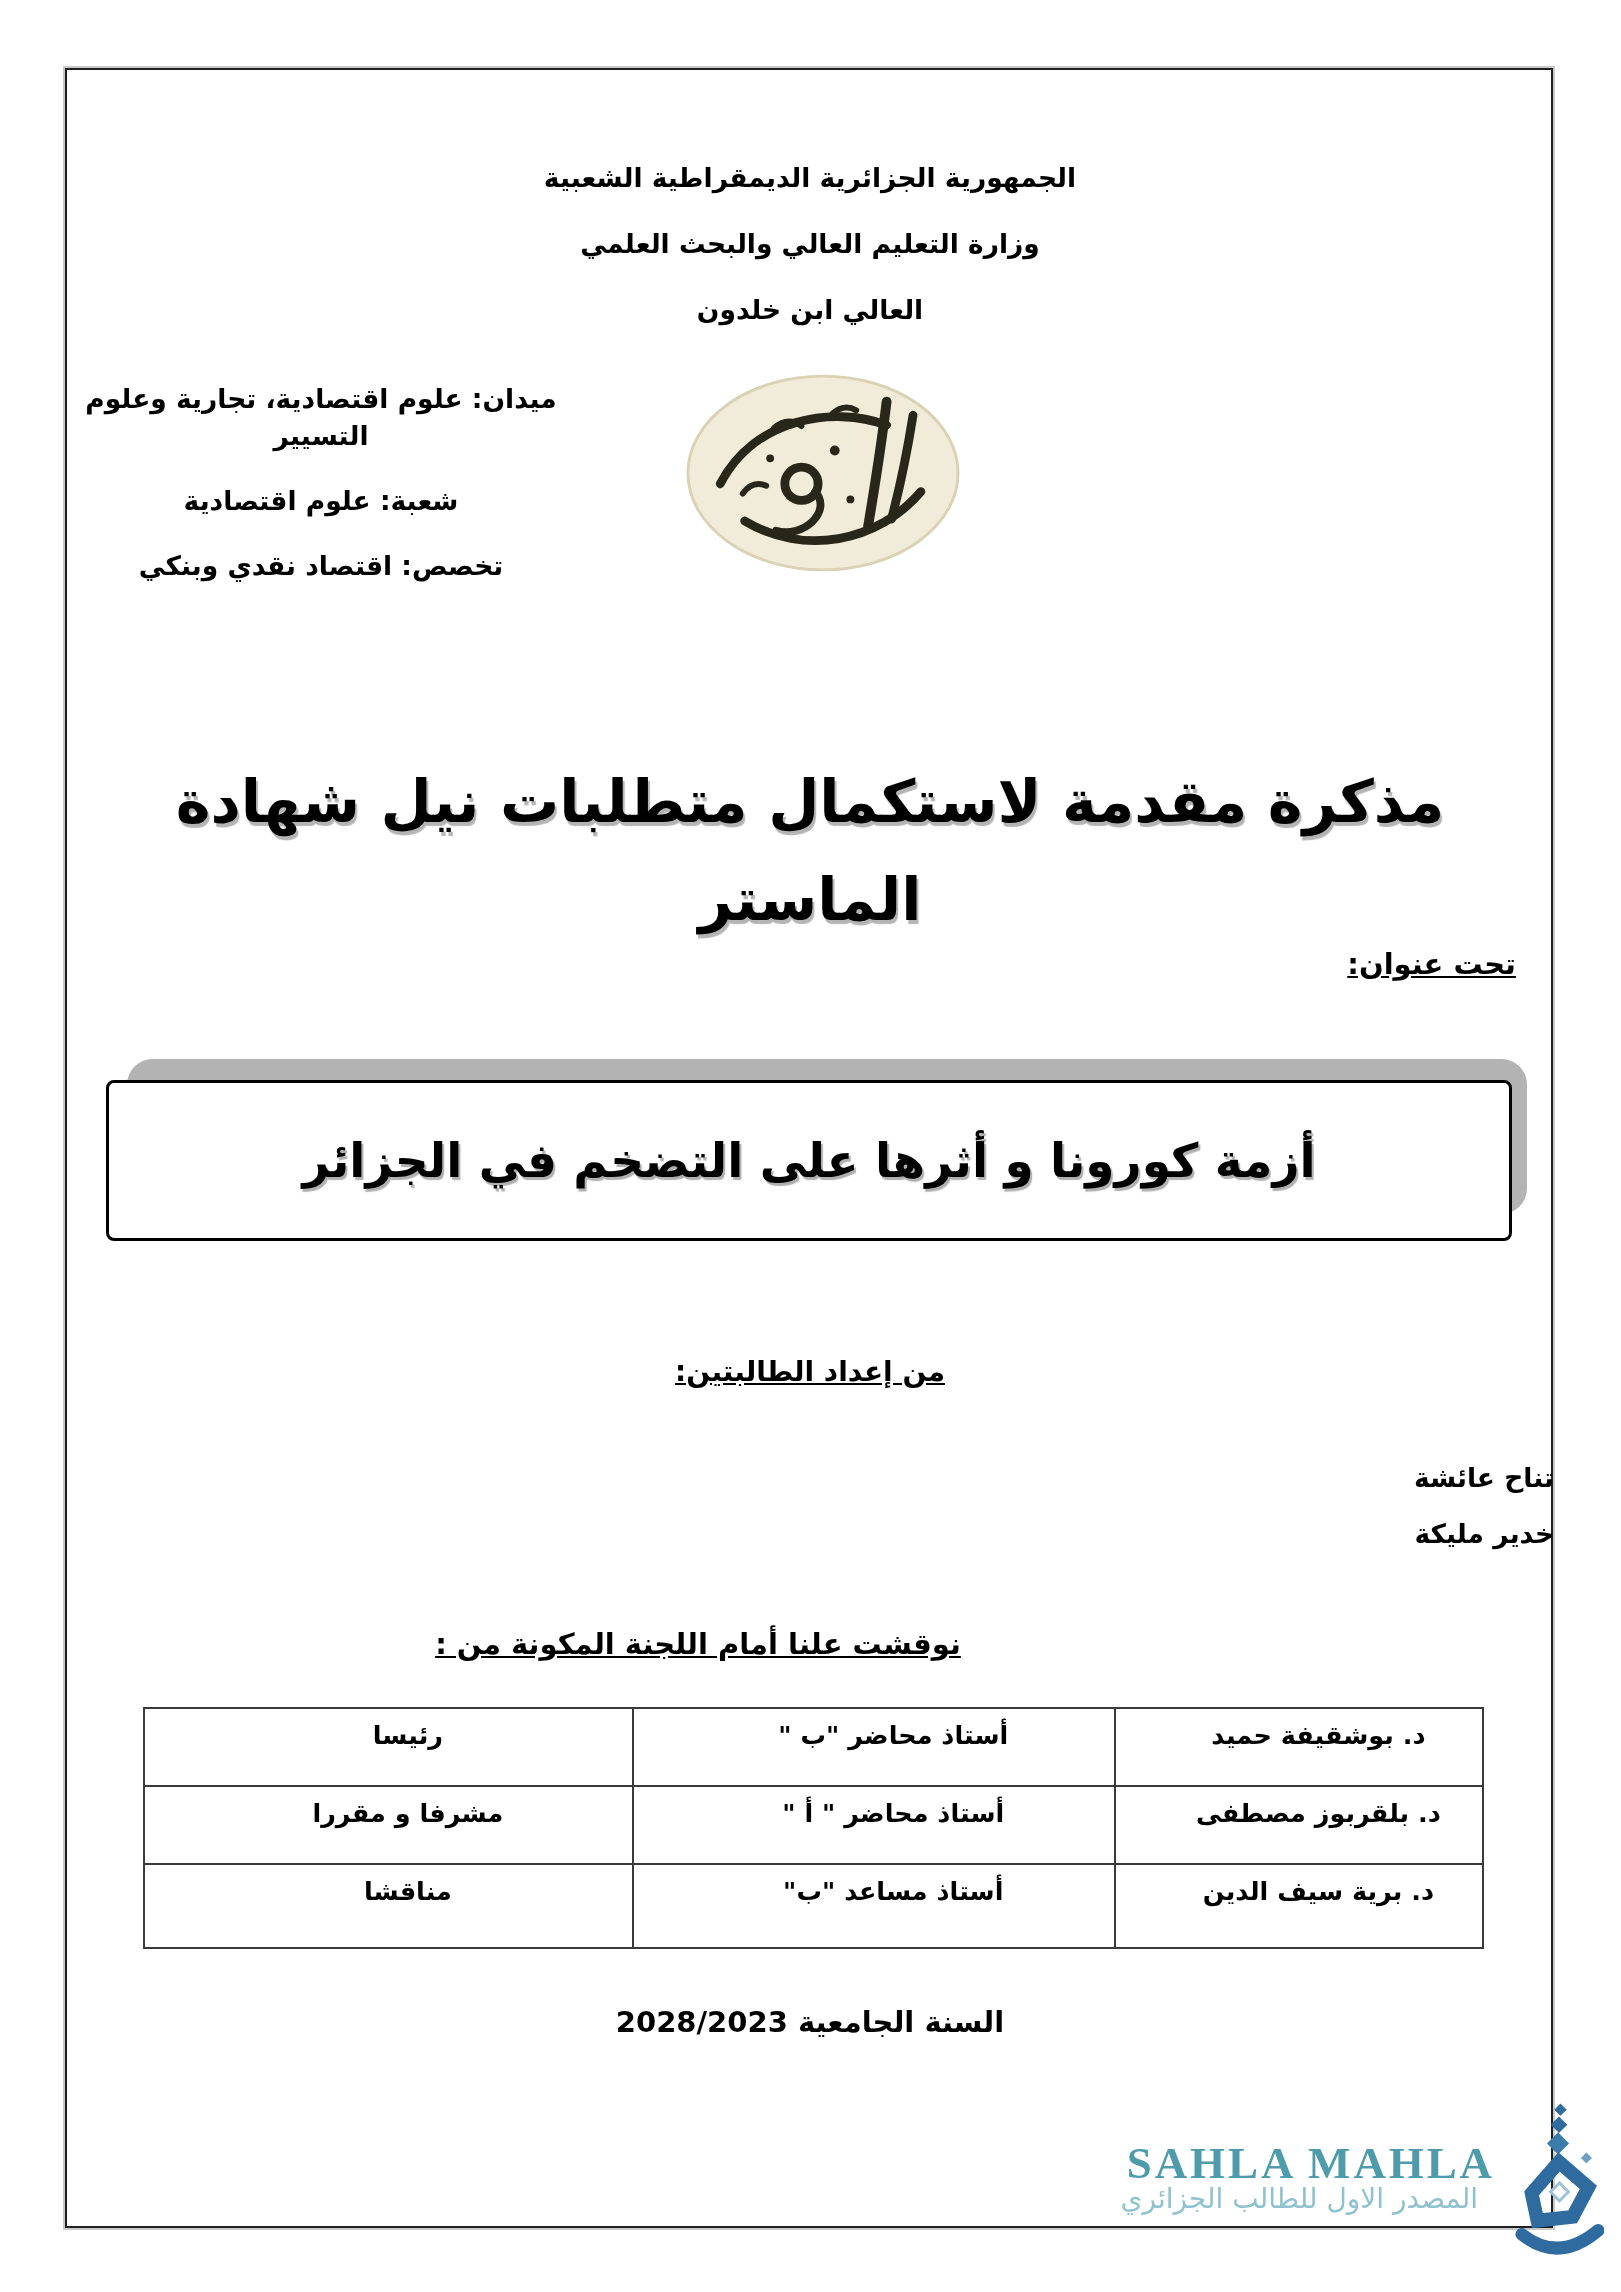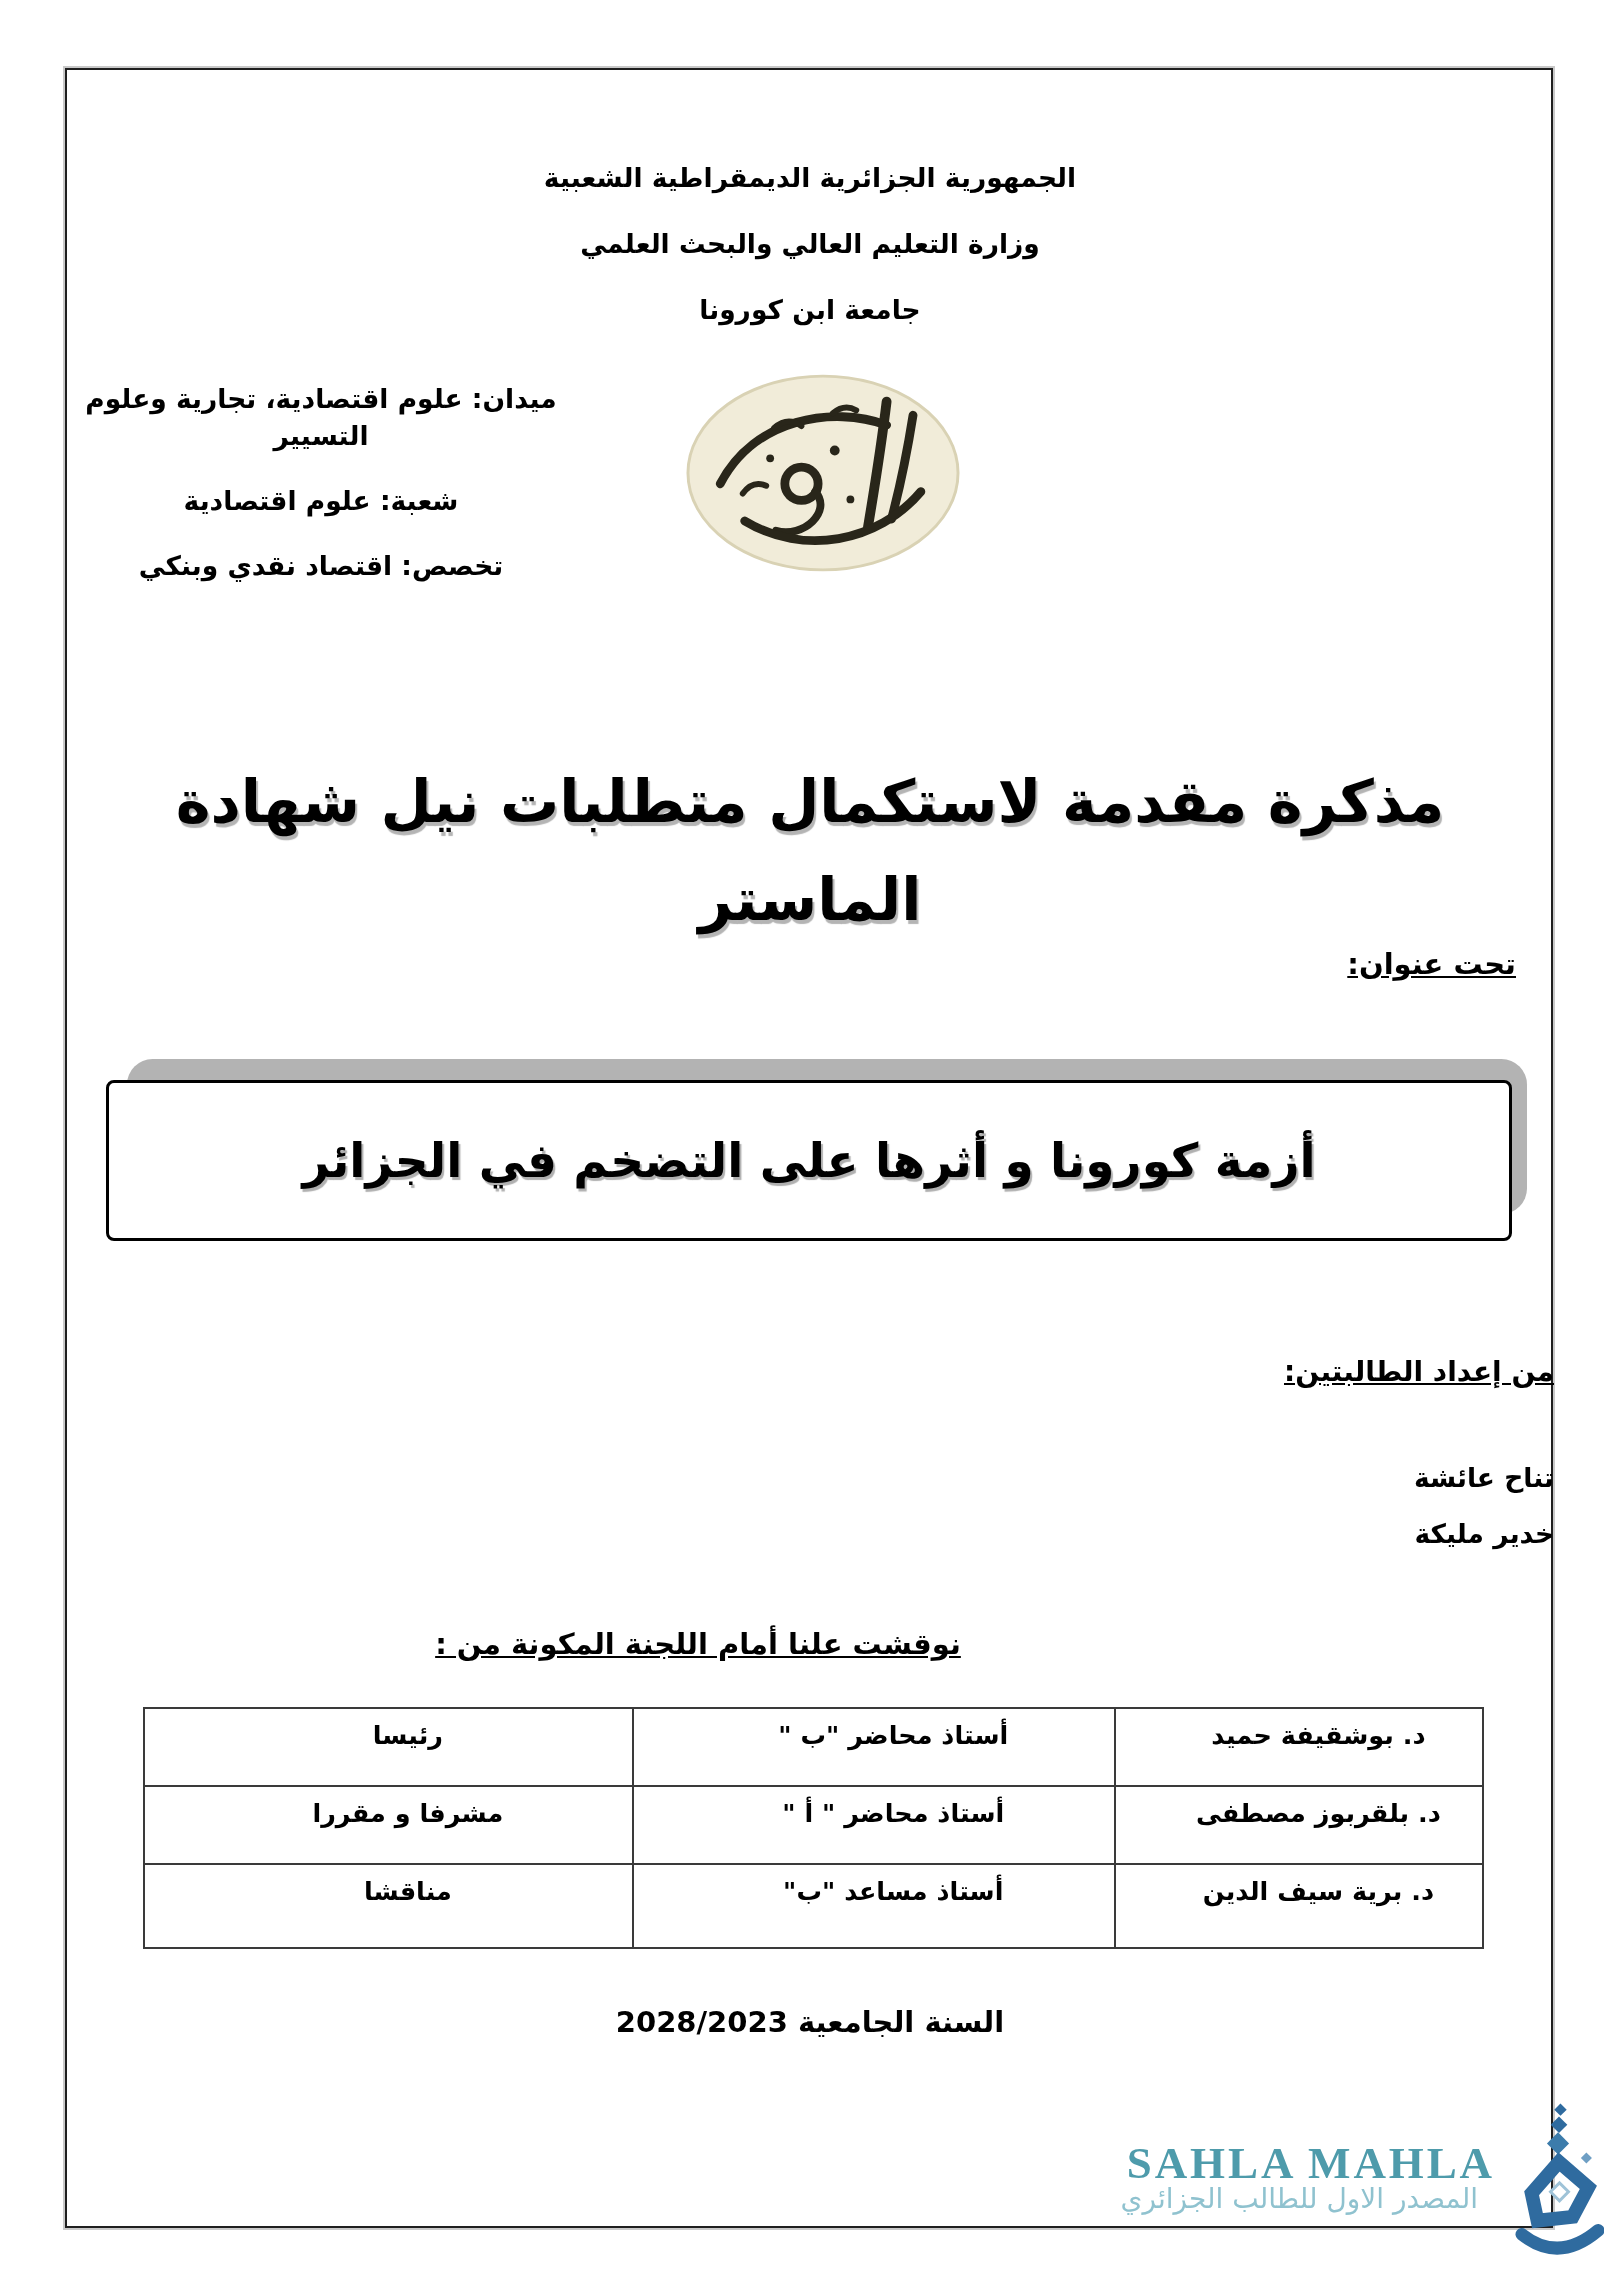--- a/index.html
+++ b/index.html
@@ -32,21 +32,21 @@
   .under-label{position:absolute;right:105px;top:947px;font-weight:bold;font-size:29px;
                text-decoration:underline;color:#000;}
 
   .title-shadow{position:absolute;left:127px;top:1059px;width:1400px;height:155px;
                 background:#b3b3b3;border-radius:25.5px;}
   .title-box{position:absolute;left:106px;top:1080px;width:1400px;height:155px;
              background:#ffffff;border:3.9px solid #000;border-radius:8px;
              display:flex;align-items:center;justify-content:center;}
   .title-box span{font-weight:bold;font-size:47px;color:#000;text-shadow:2px 2.9px 1px #b0b0b0;}
 
-  .prepared-label{position:absolute;left:66px;top:1355px;width:1488px;text-align:right;
+  .prepared-label{position:absolute;left:66px;top:1355px;width:1488px;text-align:center;
                   font-weight:bold;font-size:28px;text-decoration:underline;color:#000;}
 
   .students{position:absolute;left:66px;top:1458px;width:1488px;text-align:center;
             font-weight:bold;font-size:26.5px;line-height:39px;color:#000;}
   .students > div{margin-bottom:16.7px;text-align:right;}
 
   .committee-label{position:absolute;left:66px;top:1627px;width:1264px;text-align:center;
                    font-weight:bold;font-size:29px;text-decoration:underline;color:#000;}
 
   table.committee{position:absolute;left:143px;top:1707px;width:1341px;
@@ -68,21 +68,21 @@
 </head>
 <body>
 
 <div class="page">
 
   <div class="frame"></div>
 
   <header class="header arabic">
     <div>الجمهورية الجزائرية الديمقراطية الشعبية</div>
     <div>وزارة التعليم العالي والبحث العلمي</div>
-    <div>جامعة ابن كورونا</div>
+    <div>العالي ابن خلدون</div>
   </header>
 
 
   <div class="left-block arabic">
     <div>ميدان: علوم اقتصادية، تجارية وعلوم التسيير</div>
     <div>شعبة: علوم اقتصادية</div>
     <div>تخصص: اقتصاد نقدي وبنكي</div>
   </div>
 
   <div class="seal">

